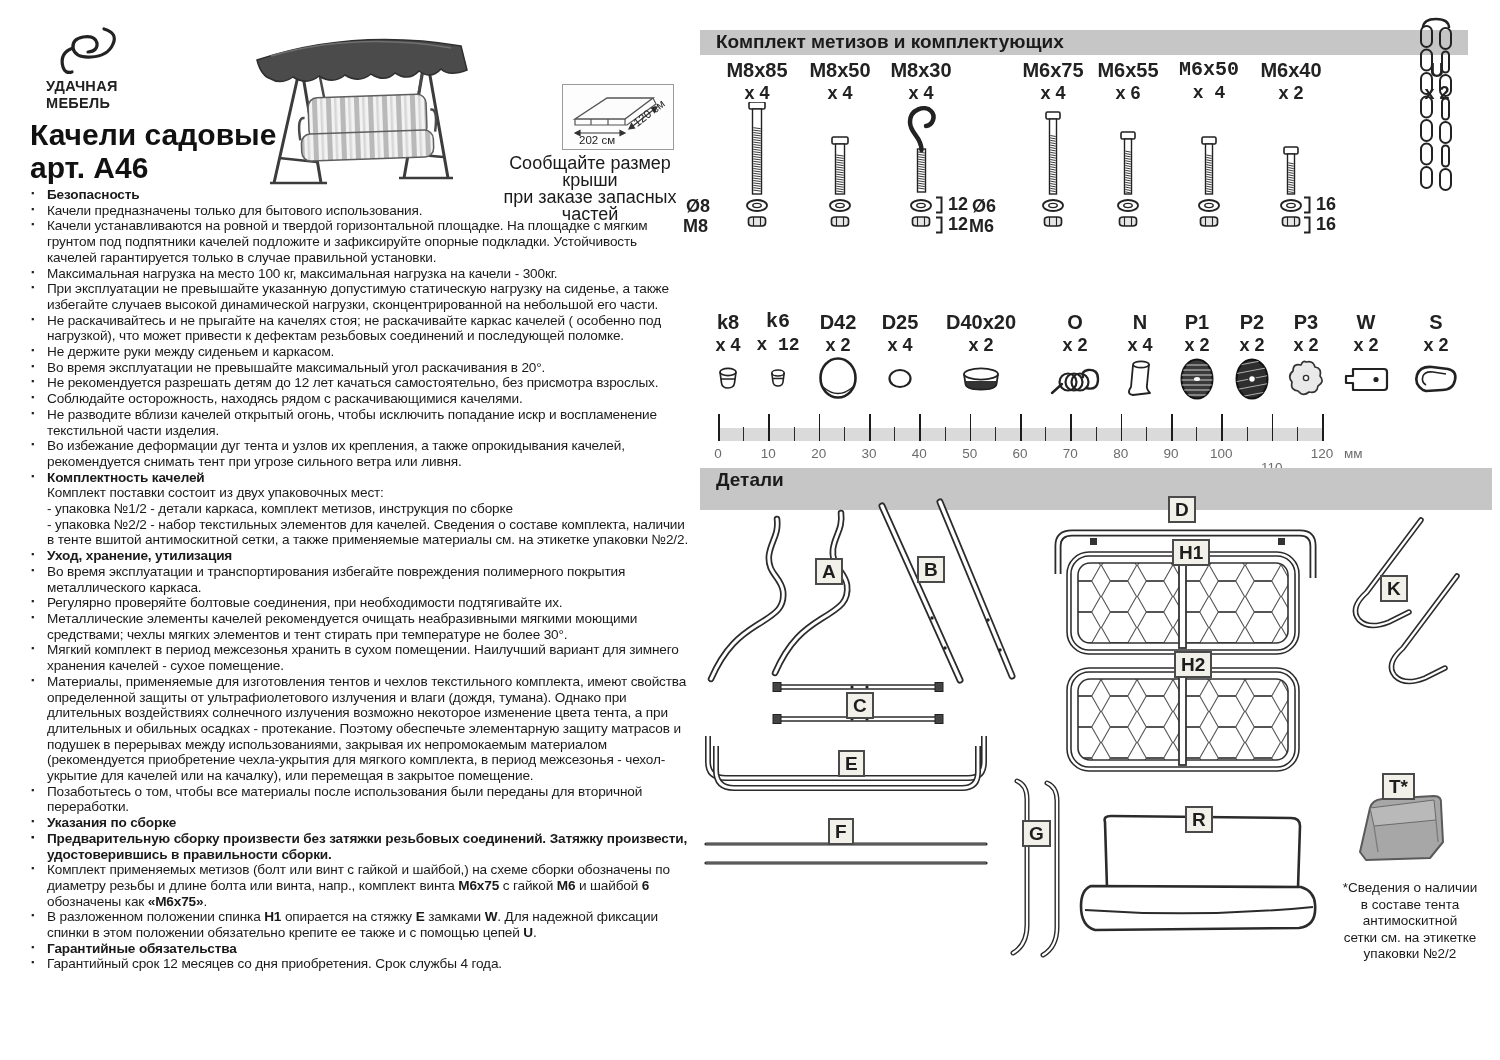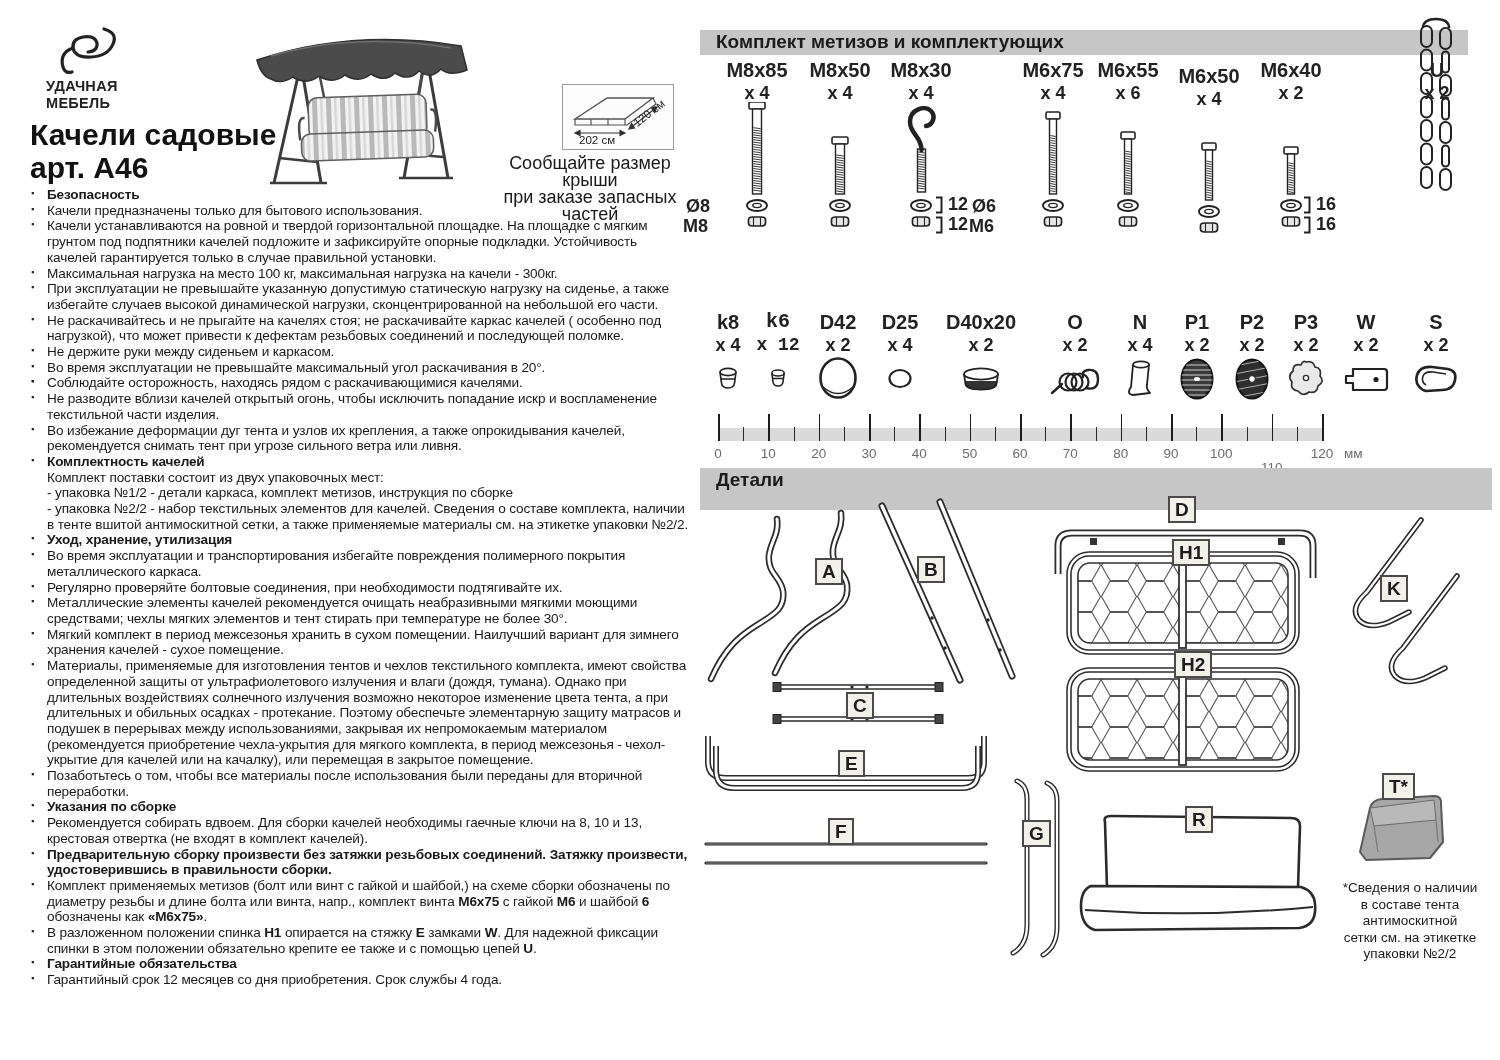--- a/index.html
+++ b/index.html
@@ -111,37 +111,37 @@
 
   <div class="abs safety" style="left:30px;top:187px" id="safety-list">
       <div class="s-item s-head"><span class="blt">▪</span><span>Безопасность</span></div>
       <div class="s-item"><span class="blt">▪</span><span>Качели предназначены только для бытового использования.</span></div>
       <div class="s-item"><span class="blt">▪</span><span>Качели устанавливаются на ровной и твердой горизонтальной площадке. На площадке с мягким грунтом под подпятники качелей подложите и зафиксируйте опорные подкладки. Устойчивость качелей гарантируется только в случае правильной установки.</span></div>
       <div class="s-item"><span class="blt">▪</span><span>Максимальная нагрузка на место 100 кг, максимальная нагрузка на качели - 300кг.</span></div>
       <div class="s-item"><span class="blt">▪</span><span>При эксплуатации не превышайте указанную допустимую статическую нагрузку на сиденье, а также избегайте случаев высокой динамической нагрузки, сконцентрированной на небольшой его части.</span></div>
       <div class="s-item"><span class="blt">▪</span><span>Не раскачивайтесь и не прыгайте на качелях стоя; не раскачивайте каркас качелей ( особенно под нагрузкой), что может привести к дефектам резьбовых соединений и последующей поломке.</span></div>
       <div class="s-item"><span class="blt">▪</span><span>Не держите руки между сиденьем и каркасом.</span></div>
       <div class="s-item"><span class="blt">▪</span><span>Во время эксплуатации не превышайте максимальный угол раскачивания в 20°.</span></div>
-      <div class="s-item"><span class="blt">▪</span></div>
+      <div class="s-item"><span class="blt">▪</span><span>Не рекомендуется разрешать детям до 12 лет качаться самостоятельно, без присмотра взрослых.</span></div>
       <div class="s-item"><span class="blt">▪</span><span>Соблюдайте осторожность, находясь рядом с раскачивающимися качелями.</span></div>
       <div class="s-item"><span class="blt">▪</span><span>Не разводите вблизи качелей открытый огонь, чтобы исключить попадание искр и воспламенение текстильной части изделия.</span></div>
       <div class="s-item"><span class="blt">▪</span><span>Во избежание деформации дуг тента и узлов их крепления, а также опрокидывания качелей, рекомендуется снимать тент при угрозе сильного ветра или ливня.</span></div>
       <div class="s-item s-head"><span class="blt">▪</span><span>Комплектность качелей</span></div>
       <div class="s-sub"><span>Комплект поставки  состоит из двух упаковочных мест:</span></div>
       <div class="s-sub"><span>- упаковка №1/2 - детали каркаса, комплект метизов, инструкция по сборке</span></div>
       <div class="s-sub"><span>- упаковка №2/2 - набор текстильных элементов для качелей. Сведения о составе комплекта, наличии в тенте вшитой антимоскитной сетки,  а также применяемые материалы см. на этикетке упаковки №2/2.</span></div>
       <div class="s-item s-head"><span class="blt">▪</span><span>Уход, хранение, утилизация</span></div>
       <div class="s-item"><span class="blt">▪</span><span>Во время эксплуатации и транспортирования избегайте повреждения полимерного покрытия металлического каркаса.</span></div>
       <div class="s-item"><span class="blt">▪</span><span>Регулярно проверяйте болтовые соединения, при необходимости подтягивайте их.</span></div>
       <div class="s-item"><span class="blt">▪</span><span>Металлические элементы качелей рекомендуется очищать неабразивными мягкими моющими средствами; чехлы мягких элементов и тент стирать при температуре не более 30°.</span></div>
       <div class="s-item"><span class="blt">▪</span><span>Мягкий комплект в период межсезонья хранить в сухом помещении. Наилучший вариант для зимнего хранения качелей - сухое помещение.</span></div>
       <div class="s-item"><span class="blt">▪</span><span>Материалы, применяемые для  изготовления тентов и чехлов текстильного комплекта, имеют свойства определенной защиты от ультрафиолетового излучения и влаги (дождя, тумана). Однако при длительных воздействиях солнечного излучения возможно некоторое изменение цвета тента, а при длительных и обильных осадках - протекание. Поэтому обеспечьте элементарную защиту матрасов и подушек в перерывах между использованиями, закрывая их непромокаемым материалом (рекомендуется приобретение чехла-укрытия для мягкого комплекта, в период межсезонья - чехол-укрытие для качелей или на качалку), или перемещая в закрытое помещение.</span></div>
       <div class="s-item"><span class="blt">▪</span><span>Позаботьтесь о том, чтобы все материалы после использования были переданы для вторичной переработки.</span></div>
       <div class="s-item s-head"><span class="blt">▪</span><span>Указания по сборке</span></div>
-      <div class="s-item"><span class="blt">▪</span><span>Рекомендуется собирать вдвоем. Для сборки качелей необходимы гаечные ключи на 8, 10 и 13, крестовая отвертка (не входят в комплект качелей).</span></div>
+      <div class="s-item"><span class="blt">▪</span></div>
       <div class="s-item s-bold"><span class="blt">▪</span><span>Предварительную сборку произвести без затяжки резьбовых соединений. Затяжку произвести, удостоверившись в правильности сборки.</span></div>
       <div class="s-item"><span class="blt">▪</span><span>Комплект применяемых метизов (болт или винт с гайкой и шайбой,) на схеме сборки обозначены по диаметру резьбы и длине болта или винта, напр., комплект винта </span><span class="bseg">М6х75</span><span> с гайкой </span><span class="bseg">М6</span><span> и шайбой </span><span class="bseg">6</span><span> обозначены как </span><span class="bseg">«М6х75»</span><span>.</span></div>
       <div class="s-item"><span class="blt">▪</span><span>В разложенном положении спинка </span><span class="bseg">Н1</span><span> опирается на стяжку </span><span class="bseg">Е</span><span> замками </span><span class="bseg">W</span><span>.  Для надежной фиксации спинки в этом положении обязательно крепите ее также и с помощью цепей </span><span class="bseg">U</span><span>.</span></div>
       <div class="s-item s-head"><span class="blt">▪</span><span>Гарантийные обязательства</span></div>
       <div class="s-item"><span class="blt">▪</span><span>Гарантийный срок 12 месяцев со дня приобретения. Срок службы 4 года.</span></div>
     </div>
 
   <div class="abs hdr-bar" style="left:700px;top:30px;width:768px;height:25px">Комплект метизов и комплектующих</div>
 
   <div id="hw-row1">
@@ -253,21 +253,21 @@
   <ellipse cx="13" cy="7.5" rx="4.2" ry="2.1" fill="#fff" stroke="#222" stroke-width="1.4"></ellipse>
           </svg>
         </div>
         <div class="hw-nut">
           <svg width="24" height="13" viewBox="0 0 24 13">
   <path d="M3.5,4.5 Q3.5,2 7.5,2 H16.5 Q20.5,2 20.5,4.5 V8 Q20.5,11 16.5,11 H7.5 Q3.5,11 3.5,8 Z" fill="#e6e6e6" stroke="#222" stroke-width="1.7"></path>
   <path d="M8.5,2 V11 M15.5,2 V11" stroke="#222" stroke-width="1.1"></path>
           </svg>
         </div>
       </div>
-      <div class="abs hw-col" style="left: 1164px; top: 64px;">
+      <div class="abs hw-col" style="left: 1164px; top: 58px; font-family: Liberation Mono, monospace;">
         <div class="hw-label">M6x50</div>
         <div class="hw-count">x 4</div>
         <div class="hw-iconarea">
           <svg width="26" height="94" viewBox="0 0 26 94">
     <rect x="6" y="35" width="14" height="7" rx="1.5" fill="#fff" stroke="#222" stroke-width="1.6"></rect>
     <rect x="9.5" y="42" width="7" height="50" fill="#fff" stroke="#222" stroke-width="1.4"></rect>
     <path d="M10.3 53.0 L15.7 54.0 M10.3 55.4 L15.7 56.4 M10.3 57.8 L15.7 58.8 M10.3 60.2 L15.7 61.2 M10.3 62.6 L15.7 63.6 M10.3 65.0 L15.7 66.0 M10.3 67.4 L15.7 68.4 M10.3 69.8 L15.7 70.8 M10.3 72.2 L15.7 73.2 M10.3 74.6 L15.7 75.6 M10.3 77.0 L15.7 78.0 M10.3 79.4 L15.7 80.4 M10.3 81.8 L15.7 82.8 M10.3 84.2 L15.7 85.2 M10.3 86.6 L15.7 87.6 M10.3 89.0 L15.7 90.0 " stroke="#222" stroke-width="0.9" fill="none"></path>
           </svg>
         </div>
         <div class="hw-washer">

